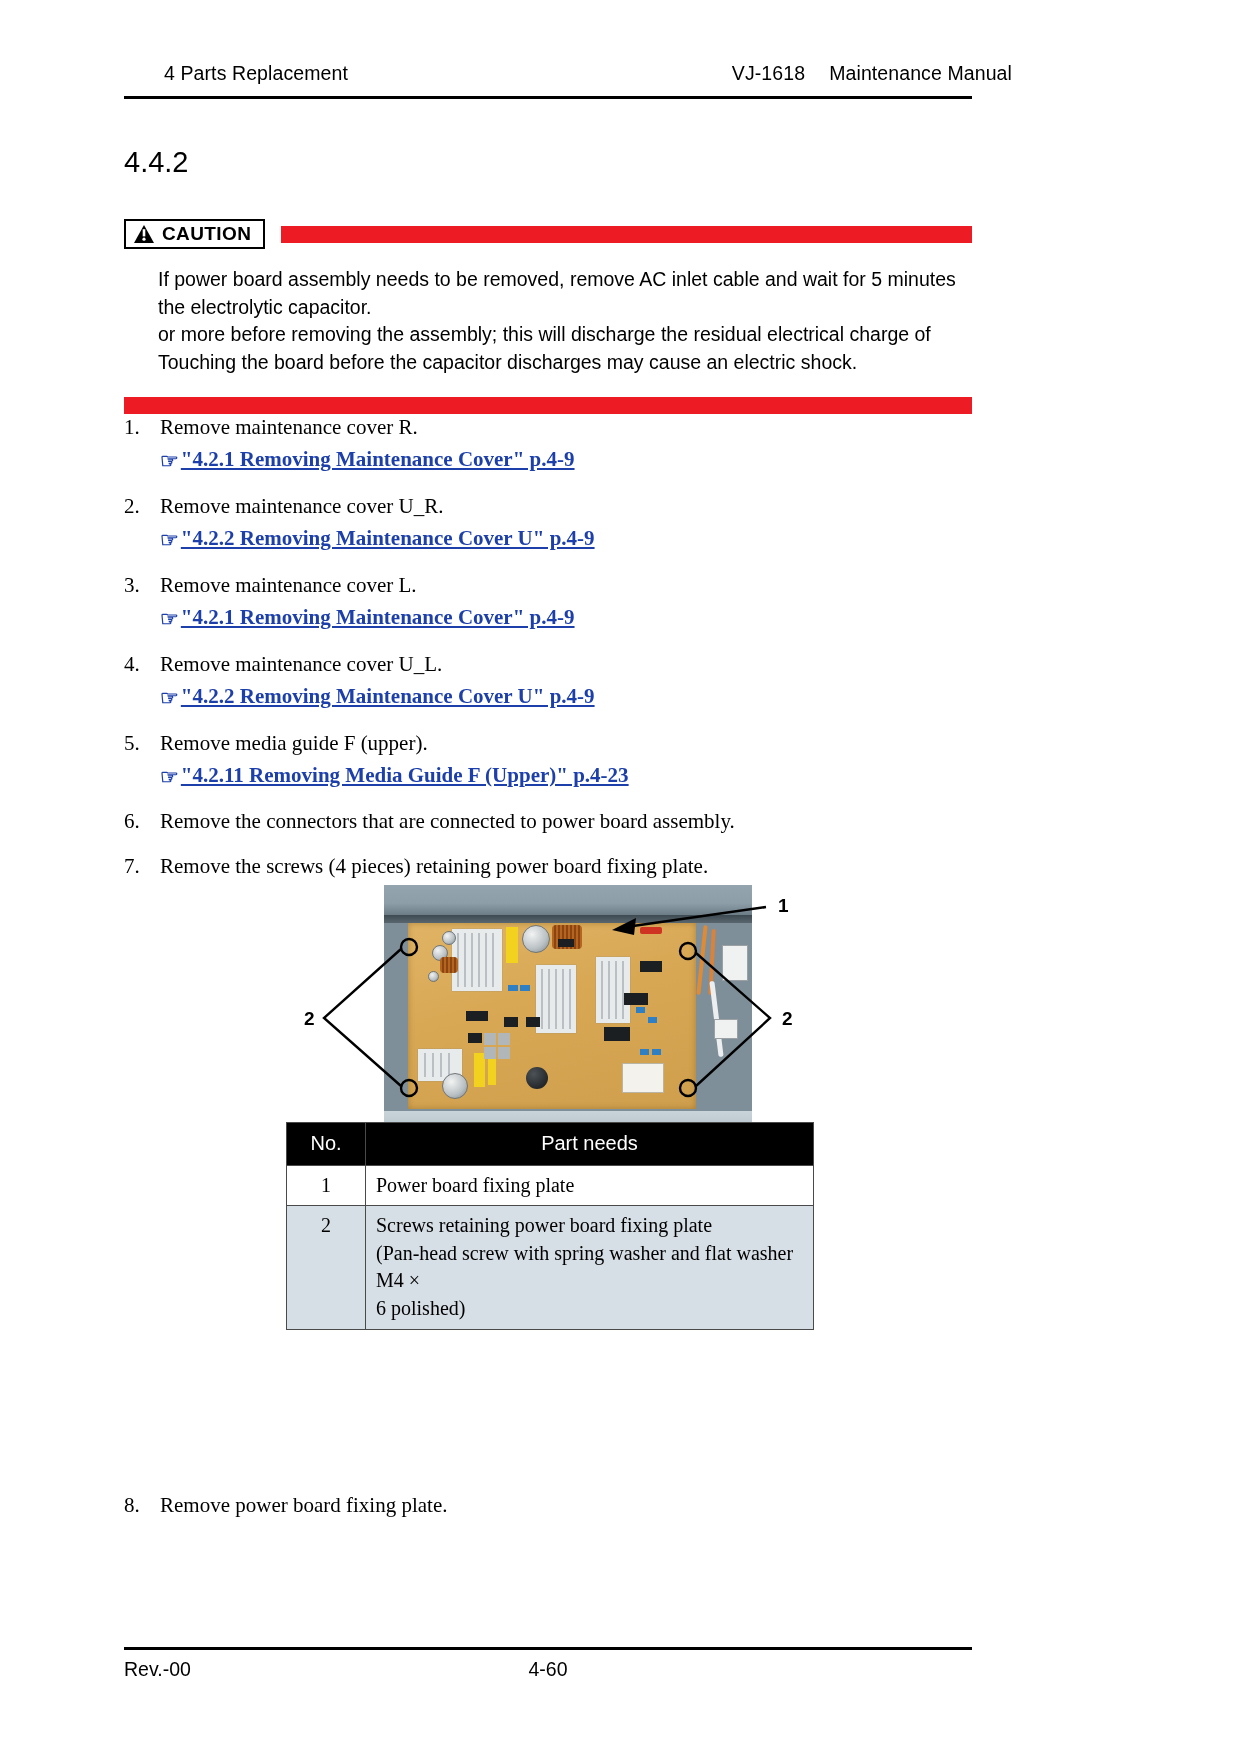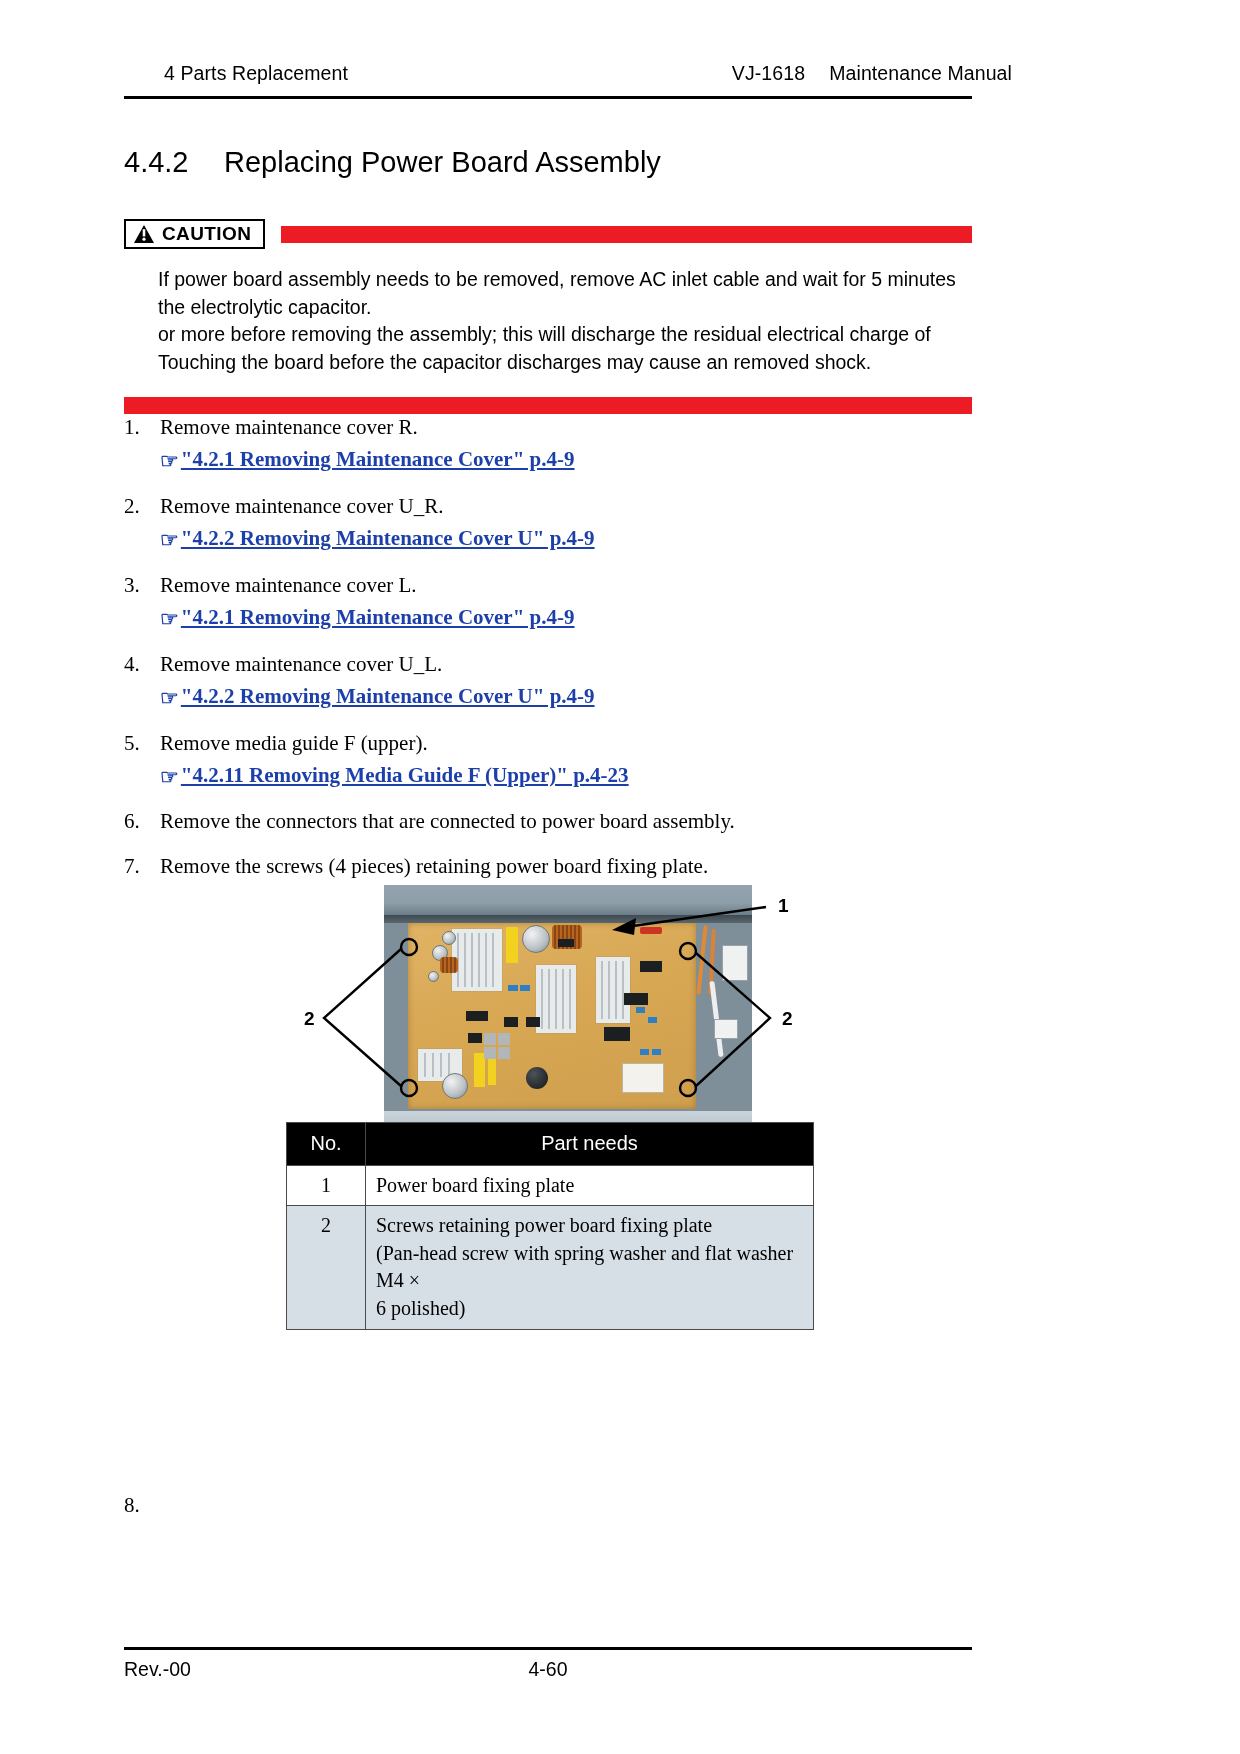--- a/index.html
+++ b/index.html
@@ -294,42 +294,41 @@
     <span>4 Parts Replacement</span>
     <span class="header-right">
       <span>VJ-1618</span>
       <span>Maintenance Manual</span>
     </span>
   </div>
   <div class="header-rule"></div>
 
   <div class="section-title">
     <span class="section-num">4.4.2</span>
-    <span>Replacing Power Board Assembly</span>
   </div>
 
   <div class="caution-wrap">
     <div class="caution-topline">
       <div class="caution-badge">
         <span class="warn-tri">
           <svg width="20" height="18" viewBox="0 0 20 18">
             <polygon points="10,0 20,18 0,18" fill="#000000"></polygon>
             <rect x="8.7" y="4.2" width="2.6" height="7.2" fill="#ffffff"></rect>
             <circle cx="10" cy="14.2" r="1.6" fill="#ffffff"></circle>
           </svg>
         </span>
         <span>CAUTION</span>
       </div>
       <div class="caution-bar"></div>
     </div>
     <div class="caution-text">
       <div>If power board assembly needs to be removed, remove AC inlet cable and wait for 5 minutes</div>
       <div>the electrolytic capacitor.</div>
       <div>or more before removing the assembly; this will discharge the residual electrical charge of</div>
-      <div>Touching the board before the capacitor discharges may cause an removed shock.</div>
+      <div>Touching the board before the capacitor discharges may cause an electric shock.</div>
     </div>
     <div class="caution-bottombar"></div>
   </div>
 
   <div class="steps">
 
     <div class="step">
       <div class="step-num">1.</div>
       <div class="step-body">
         <span>Remove maintenance cover R.</span>
@@ -508,20 +507,21 @@
           <div>Screws retaining power board fixing plate</div>
           <div>(Pan-head screw with spring washer and flat washer M4 ×</div>
           <div>6 polished)</div>
         </td>
       </tr>
     </tbody>
   </table>
 
   <div class="step-trailing">
     <div class="step-num">8.</div>
+    <div class="step-body">Remove power board fixing plate.</div>
   </div>
 
   <div class="footer-rule"></div>
   <div class="footer">
     <span class="footer-left">Rev.-00</span>
     <span class="footer-center">4-60</span>
   </div>
 
 </div>
 

